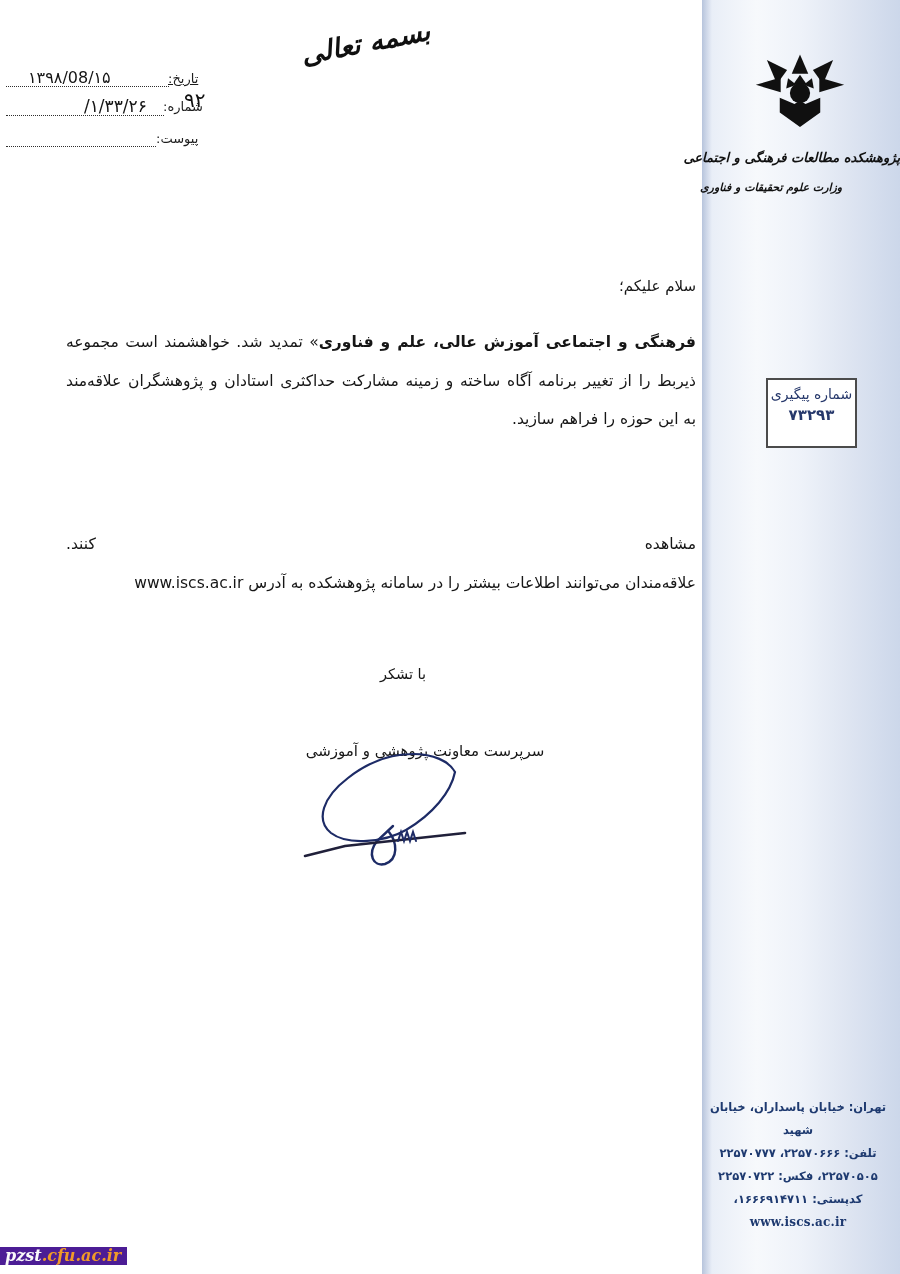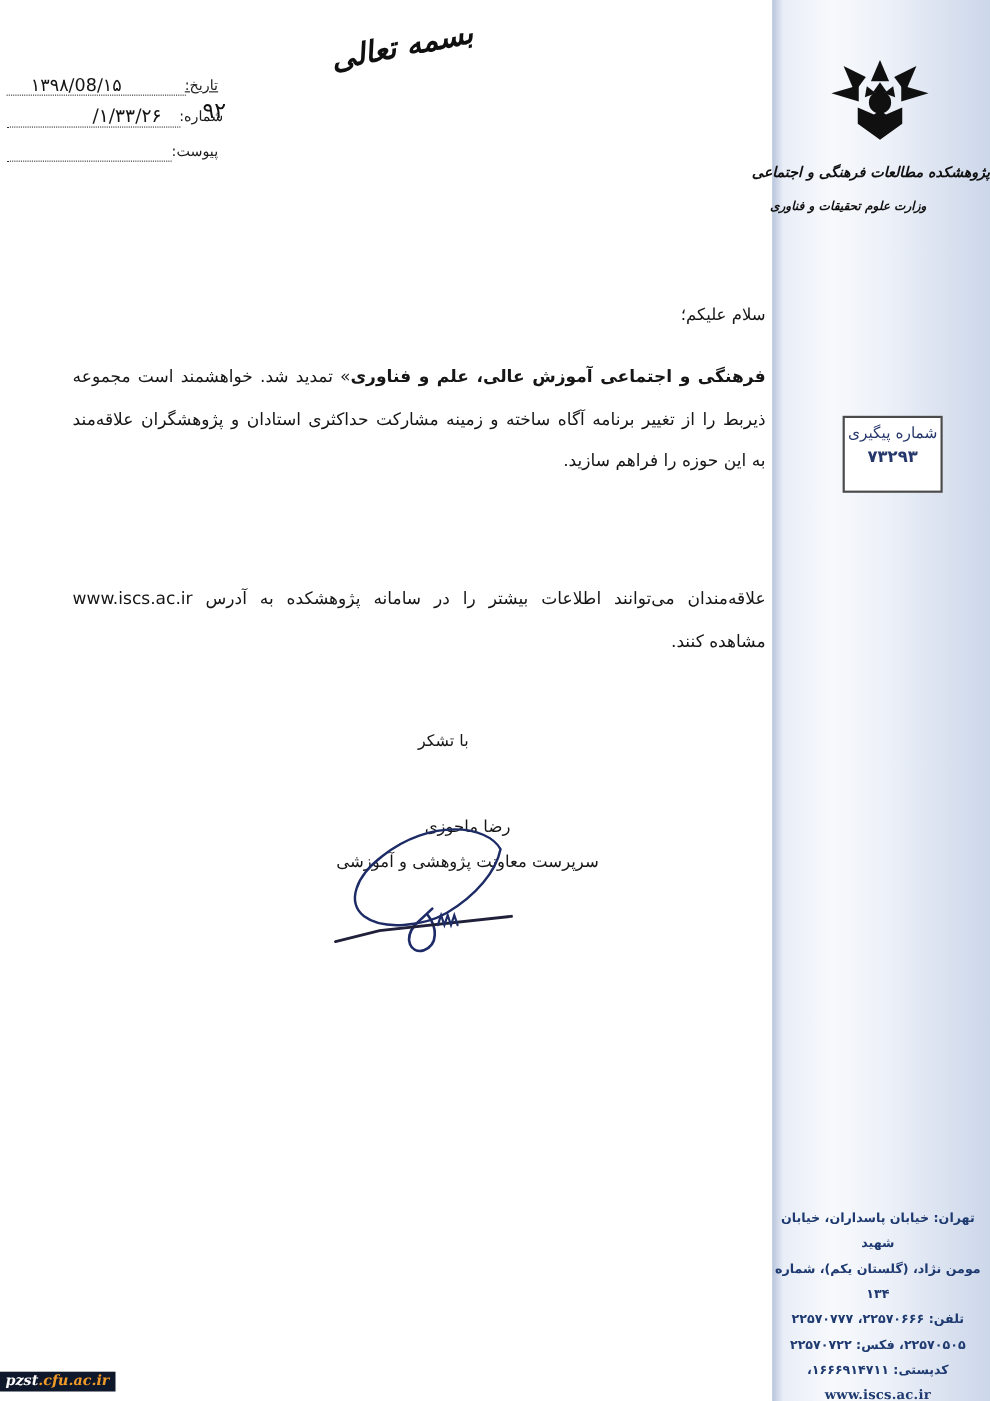--- a/index.html
+++ b/index.html
@@ -63,22 +63,22 @@
   .sig-svg{position:absolute; left:293px; top:740px;}
   
   .footer{
     position:absolute; left:700px; top:1096px; width:196px; text-align:center;
     direction:rtl; color:#1e3a70; font-size:11.5px; font-weight:bold; line-height:23px;
   }
   .footer .latin{font-family:"DejaVu Serif", serif; font-size:12px; letter-spacing:.2px;}
   
   .watermark{
     position:absolute; left:0; top:1247px; height:18px; padding:0 6px 0 5px;
-    background:#0f172a; font-family:"DejaVu Serif", serif; font-style:italic;
-    font-weight:bold; font-size:13px; line-height:18px; white-space:nowrap;
+    background:#4c1d95; font-family:"DejaVu Serif", serif; font-style:italic;
+    font-weight:bold; font-size:16px; line-height:18px; white-space:nowrap;
   }
   .watermark .wm-prefix{color:#fafafa;}
   .watermark .wm-suffix{color:#f09a28;}
 </style>
 </head>
 <body>
 
 <div class="page">
 
   <div class="side-strip"></div>
@@ -122,45 +122,43 @@
   </div>
 
   <div class="salutation">سلام علیکم؛</div>
 
   <div class="para" id="p1">
       <div class="line"><span class="b">فرهنگی و اجتماعی آموزش عالی، علم و فناوری</span><span>» تمدید شد. خواهشمند است مجموعه</span></div>
       <div class="line"><span>ذیربط را از تغییر برنامه آگاه ساخته و زمینه مشارکت حداکثری استادان و پژوهشگران علاقه‌مند</span></div>
       <div class="line"><span>به این حوزه را فراهم سازید.</span></div>
     </div>
   <div class="para" id="p3">
+      <div class="line"><span>مشاهده کنند.</span></div>
       <div class="line"><span>علاقه‌مندان می‌توانند اطلاعات بیشتر را در سامانه پژوهشکده به آدرس </span><span class="latin">www.iscs.ac.ir</span></div>
-      <div class="line"><span>مشاهده کنند.</span></div>
     </div>
 
   <div class="closing">با تشکر</div>
 
   <div class="signer">
-    <div>رضا ماحوزی</div>
     <div>سرپرست معاونت پژوهشی و آموزشی</div>
   </div>
 
   <div class="sig-svg">
     <svg width="190" height="135" viewBox="0 0 190 135" xmlns="http://www.w3.org/2000/svg">
       <g fill="none" stroke="#1d2b66" stroke-width="2.4" stroke-linecap="round">
         <path d="M162,32 C150,10 98,4 55,38 C30,57 22,80 38,93 C55,106 92,102 113,90 C140,74 158,52 162,32 Z" stroke-width="2.2"></path>
         <path d="M96,92 C104,102 106,119 92,124 C80,127 74,114 84,101 L100,86"></path>
         <path d="M12,116 L52,106 L172,93" stroke="#20203a" stroke-width="2.6"></path>
         <path d="M105,101 l3,-9 l3,9 l3,-9 l3,9 l3,-9 l3,9" stroke-width="2"></path>
       </g>
     </svg>
   </div>
 
   <div class="footer">
       <div class="line"><span>تهران: خیابان پاسداران، خیابان شهید</span></div>
-      <div class="line"><span>مومن نژاد، (گلستان یکم)، شماره ۱۳۴</span></div>
       <div class="line"><span>تلفن: ۲۲۵۷۰۶۶۶، ۲۲۵۷۰۷۷۷</span></div>
       <div class="line"><span>۲۲۵۷۰۵۰۵، فکس: ۲۲۵۷۰۷۲۲</span></div>
       <div class="line"><span>کدپستی: ۱۶۶۶۹۱۴۷۱۱، </span><span class="latin">www.iscs.ac.ir</span></div>
     </div>
 
   <div class="watermark">
     <span class="wm-prefix">pzst</span><span class="wm-suffix">.cfu.ac.ir</span>
   </div>
 
 </div>

